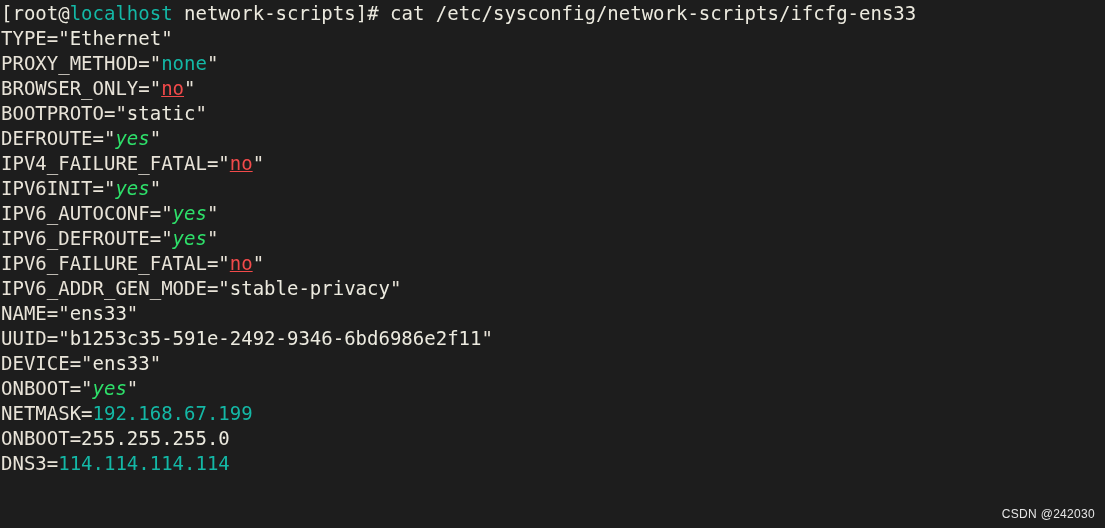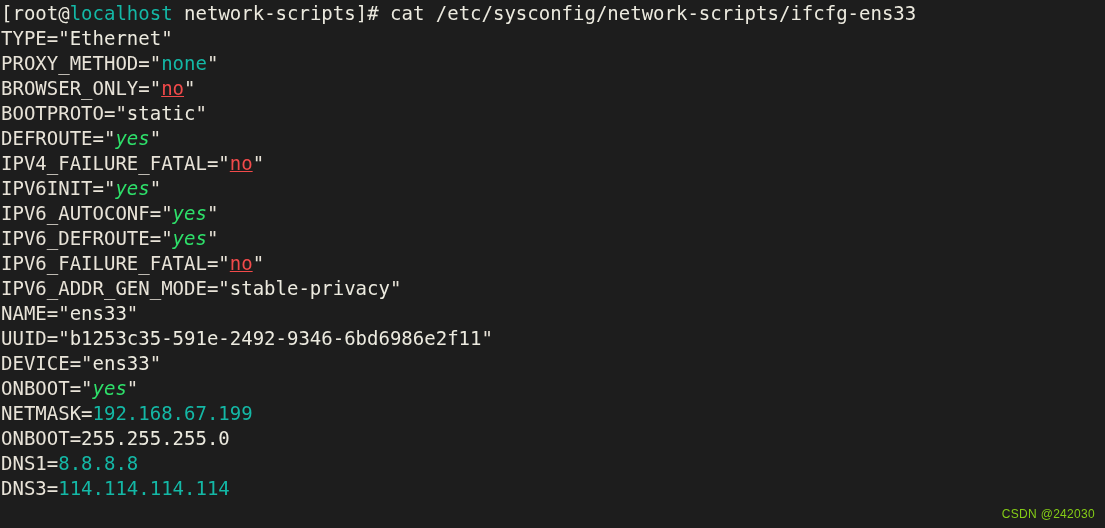--- a/index.html
+++ b/index.html
@@ -45,21 +45,21 @@
   .c-red     { color: #f24a4a; text-decoration: underline; }
 
   
   #watermark {
     position: absolute;
     right: 10px;
     bottom: 7px;
     font-family: "Liberation Sans", "DejaVu Sans", sans-serif;
     font-size: 12px;
     line-height: 14px;
-    color: #84cc16;
+    color: #e5e5e5;
     letter-spacing: 0.3px;
     white-space: pre;
     user-select: none;
   }
 
   
   #clipped-row {
     height: 25px;
     overflow: hidden;
   }
@@ -84,21 +84,20 @@
         <div class="line"><span class="c-default">IPV6_AUTOCONF="</span><span class="c-green">yes</span><span class="c-default">"</span></div>
         <div class="line"><span class="c-default">IPV6_DEFROUTE="</span><span class="c-green">yes</span><span class="c-default">"</span></div>
         <div class="line"><span class="c-default">IPV6_FAILURE_FATAL="</span><span class="c-red">no</span><span class="c-default">"</span></div>
         <div class="line"><span class="c-default">IPV6_ADDR_GEN_MODE="</span><span class="c-white">stable-privacy</span><span class="c-default">"</span></div>
         <div class="line"><span class="c-default">NAME="</span><span class="c-white">ens33</span><span class="c-default">"</span></div>
         <div class="line"><span class="c-default">UUID="</span><span class="c-white">b1253c35-591e-2492-9346-6bd6986e2f11</span><span class="c-default">"</span></div>
         <div class="line"><span class="c-default">DEVICE="</span><span class="c-white">ens33</span><span class="c-default">"</span></div>
         <div class="line"><span class="c-default">ONBOOT="</span><span class="c-green">yes</span><span class="c-default">"</span></div>
         <div class="line"><span class="c-default">NETMASK=</span><span class="c-magenta">192.168.67.199</span></div>
         <div class="line"><span class="c-default">ONBOOT=</span><span class="c-white">255.255.255.0</span></div>
-        <div class="line"><span class="c-default">DNS1=</span><span class="c-magenta">8.8.8.8</span></div>
       </div>
 
     <div id="clipped-row">
         <div class="line"><span class="c-default">DNS3=</span><span class="c-magenta">114.114.114.114</span></div>
       </div>
 
   </div>
 
   <div id="watermark">CSDN @242030</div>
 

